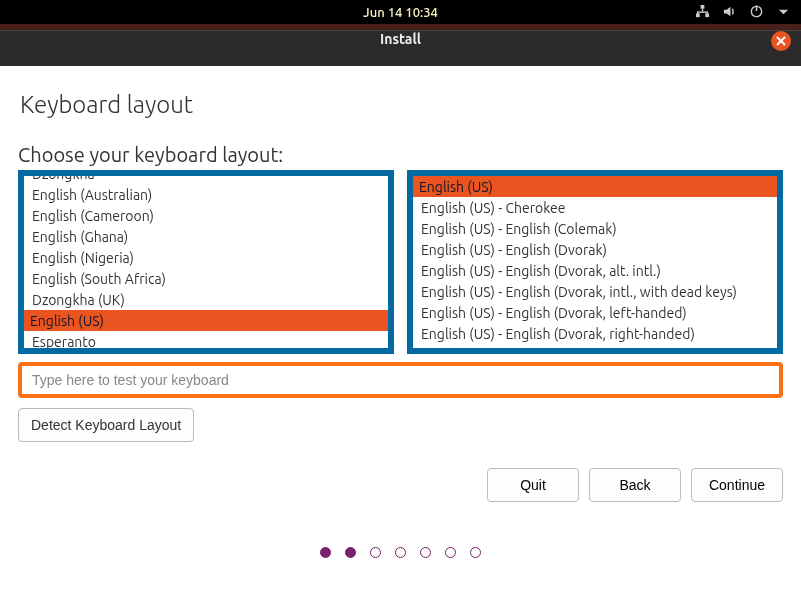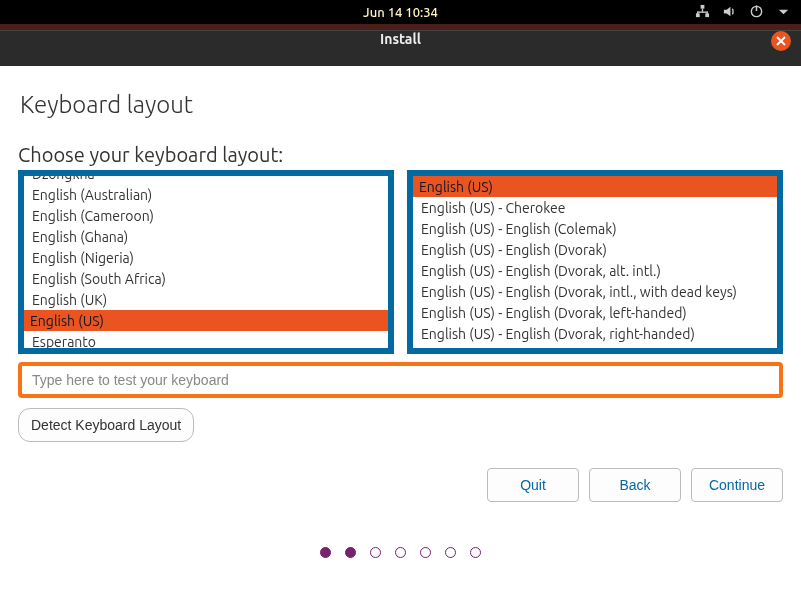--- a/index.html
+++ b/index.html
@@ -131,39 +131,39 @@
     }
     .test-input::placeholder {
       color: #888;
     }
     .detect-btn {
       margin-top: 10px;
       padding: 8px 12px;
       font-size: 14px;
       border: 1px solid #bbb;
       background: #fdfdfd;
-      border-radius: 12px;
+      border-radius: 4px;
       cursor: pointer;
       color: #333;
     }
     .bottom-buttons {
       display: flex;
       justify-content: flex-end;
       gap: 10px;
       margin-top: 26px;
     }
     .nav-btn {
       padding: 8px 0;
       width: 92px;
       font-size: 14px;
       border: 1px solid #bbb;
       background: #fdfdfd;
       border-radius: 4px;
       cursor: pointer;
-      color: #0369a1;
+      color: #000000;
       text-align: center;
     }
     .dots {
       display: flex;
       justify-content: center;
       gap: 14px;
       margin-top: 45px;
     }
     .dot {
       width: 11px;
@@ -231,21 +231,21 @@
 <div class="content">
   <div class="choose-label">Choose your keyboard layout:</div>
   <div class="two-panes">
     <div class="pane" id="left-pane">
         <div class="pane-item partial-top">Dzongkha</div>
         <div class="pane-item">English (Australian)</div>
         <div class="pane-item">English (Cameroon)</div>
         <div class="pane-item">English (Ghana)</div>
         <div class="pane-item">English (Nigeria)</div>
         <div class="pane-item">English (South Africa)</div>
-        <div class="pane-item">English (UK)</div>
+        <div class="pane-item">Dzongkha (UK)</div>
         <div class="pane-item selected">English (US)</div>
         <div class="pane-item">Esperanto</div>
       </div>
     <div class="pane" id="right-pane">
         <div class="pane-item selected">English (US)</div>
         <div class="pane-item">English (US) - Cherokee</div>
         <div class="pane-item">English (US) - English (Colemak)</div>
         <div class="pane-item">English (US) - English (Dvorak)</div>
         <div class="pane-item">English (US) - English (Dvorak, alt. intl.)</div>
         <div class="pane-item">English (US) - English (Dvorak, intl., with dead keys)</div>

